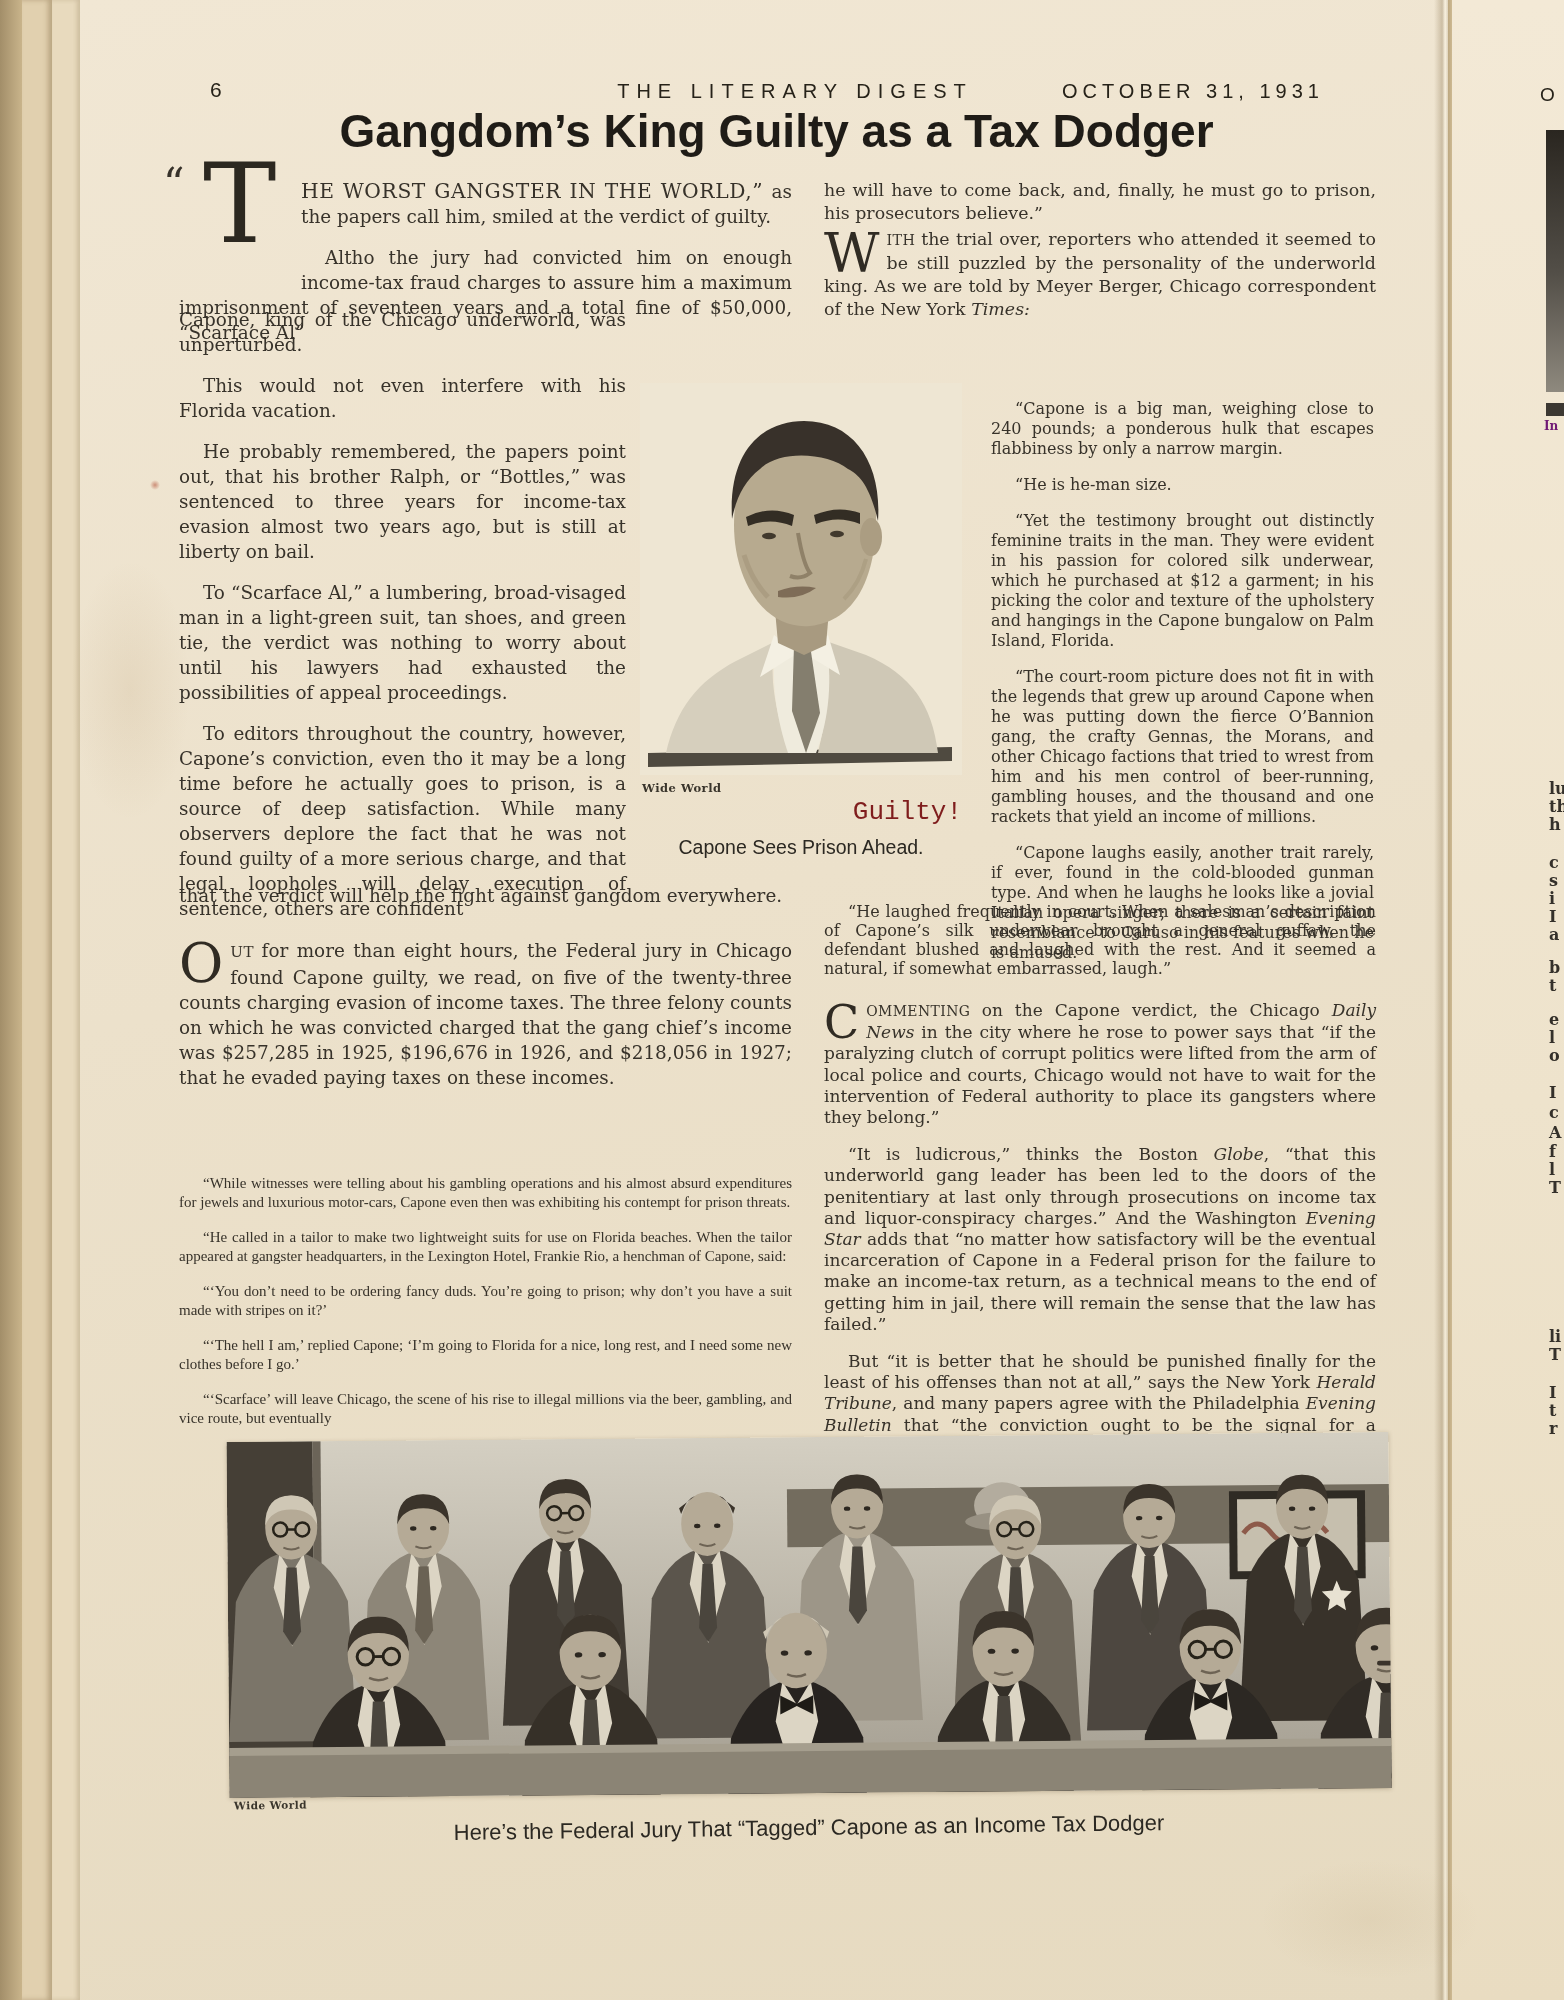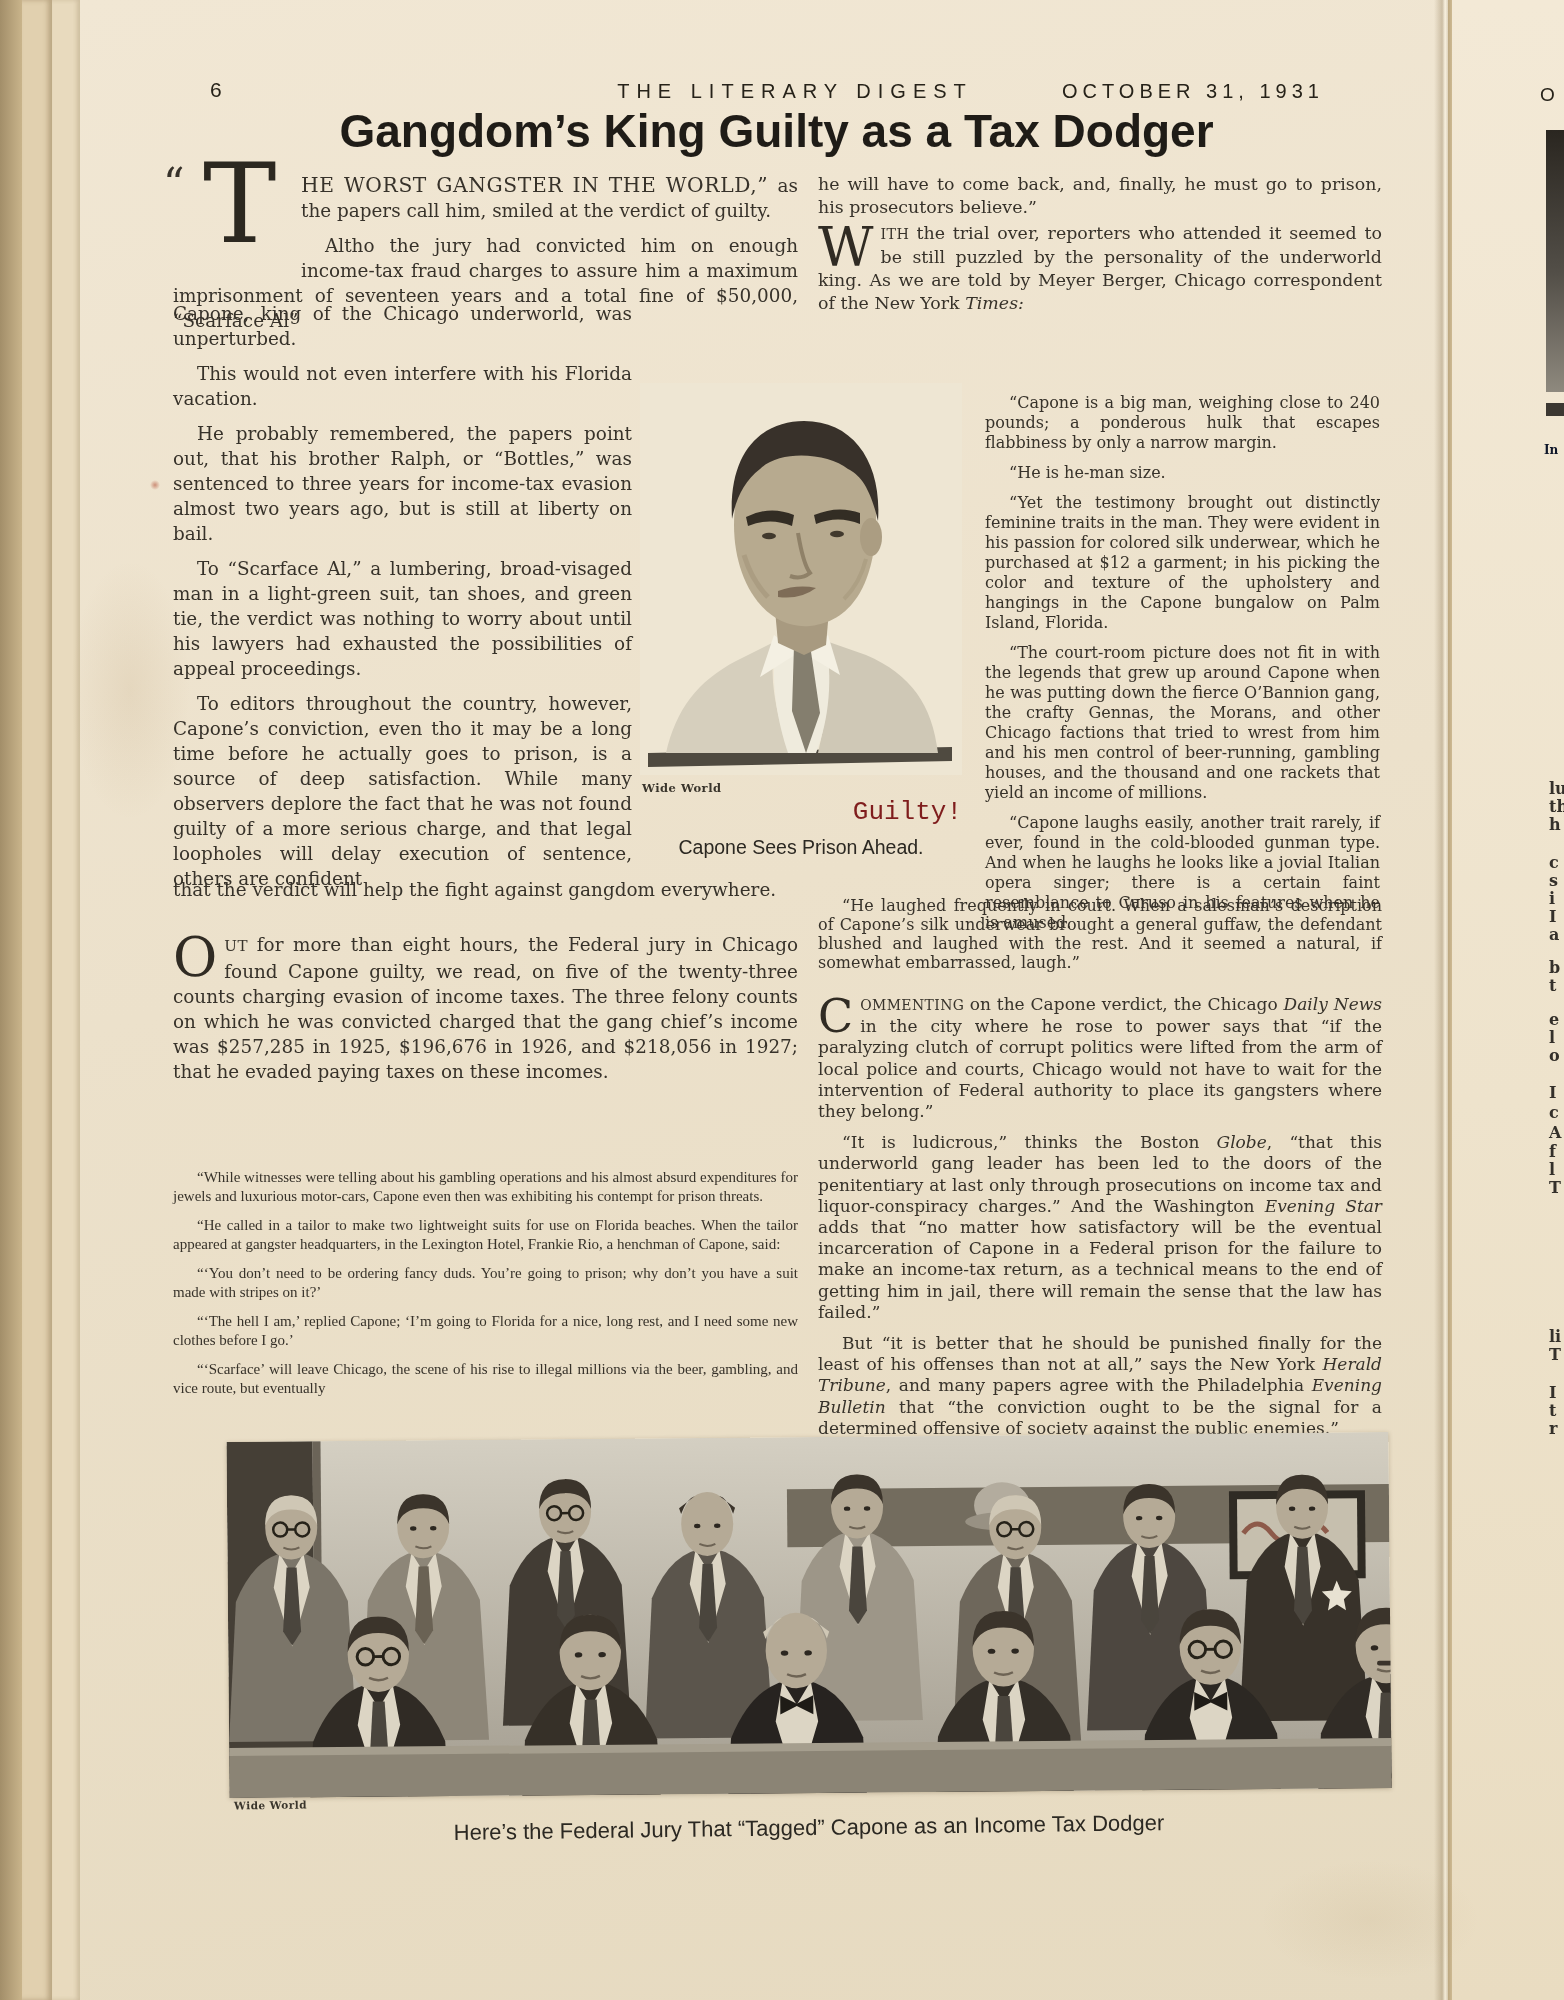--- a/index.html
+++ b/index.html
@@ -35,21 +35,21 @@
   .journal { left:560px; top:80px; width:470px; text-align:center; font-size:20px; letter-spacing:7px; }
   .date    { left:1062px; top:80px; font-size:20px; letter-spacing:5px; }
   .o-frag  { left:1540px; top:84px; font-size:19px; }
 
   .headline { position:absolute; left:163px; top:104px; width:1227px; text-align:center;
               font-family:"Liberation Sans", sans-serif; font-weight:700; font-size:46px;
               color:#1f1c17; }
 
   
   .txt { position:absolute; color:#37322a; text-align:justify; }
-  .txt p { margin:10px; }
+  .txt p { margin:16px; }
   p.ind { text-indent:24px; }
   .colA { font-size:18.4px; line-height:25px; }
   .ext  { font-size:15px; line-height:19px;font-family:Liberation Serif, serif; }
   .b12  { font-size:17.4px; line-height:23px; }
   .b3   { font-size:16.0px; line-height:20px; }
   .b4   { font-size:16.0px; line-height:19px; }
   .b5   { font-size:17.0px; line-height:21.2px; }
   .sc   { font-size:.82em; letter-spacing:.4px; }
   .it   { font-style:italic; }
   .lead { font-size:1.1em; letter-spacing:.6px; }
@@ -74,21 +74,21 @@
   .guilty-sub { position:absolute; left:600px; top:836px; width:402px; text-align:center;
             font-family:"Liberation Sans", sans-serif; font-size:19.5px; color:#2b2822; }
   .jury-cap { position:absolute; left:228px; top:1815px; width:1162px; text-align:center;
             font-family:"Liberation Sans", sans-serif; font-size:22px; color:#2b2822;
             transform:rotate(-.8deg); }
 
   
   .np-photo { position:absolute; left:1546px; top:130px; width:18px; height:262px;
               background:linear-gradient(180deg,#2a2620,#534f48 55%,#8e897e); }
   .np-bar { position:absolute; left:1546px; top:403px; width:18px; height:13px; background:#3c3832; }
-  .np-cap { position:absolute; left:1544px; top:419px; font:700 12px "DejaVu Serif", serif; color:#0f172a;margin-top:24px; }
+  .np-cap { position:absolute; left:1544px; top:419px; font:700 12px "DejaVu Serif", serif; color:#701a75; }
   .frag { position:absolute; left:1549px; font:700 16px "DejaVu Serif", serif; color:#34302a; }
 </style>
 </head>
 <body>
 
 <div class="scan">
   <div class="edge1"></div>
   <div class="edge2"></div>
   <div class="edge3"></div>
   <div class="page"></div>

